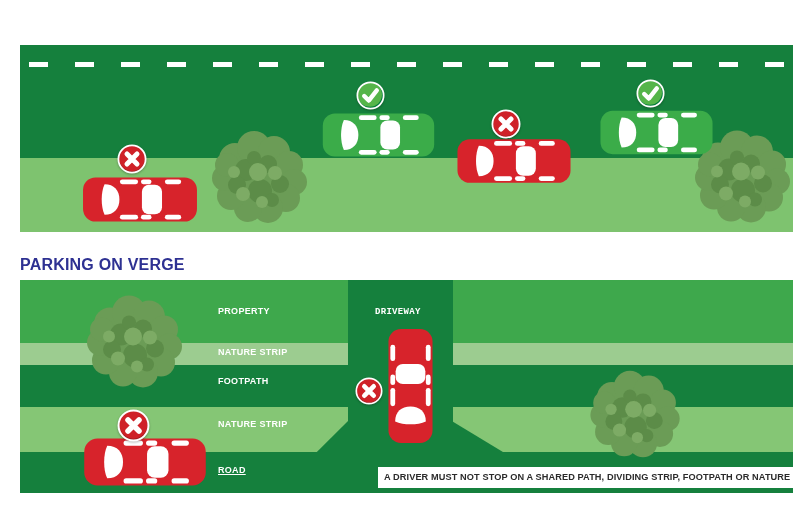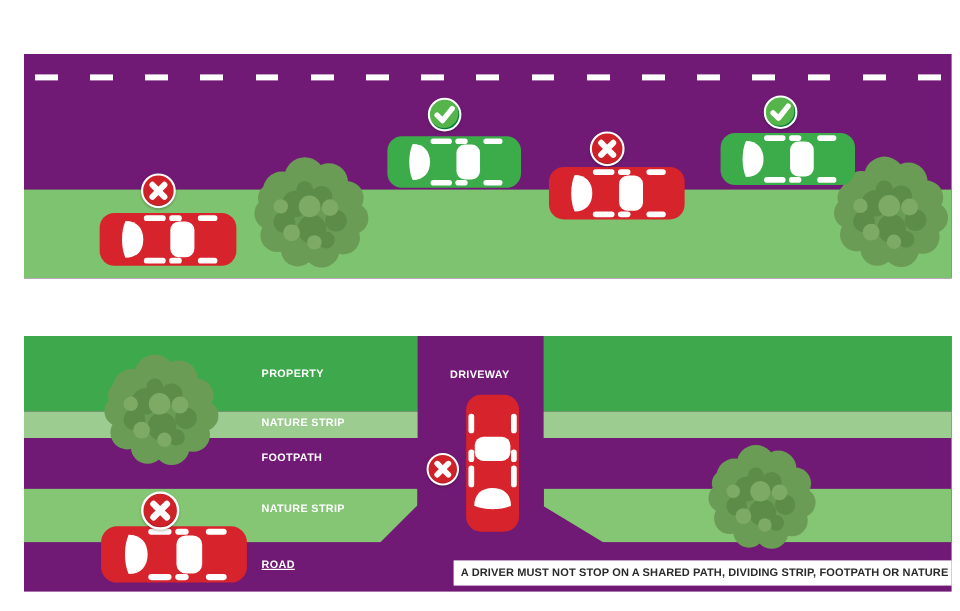--- a/index.html
+++ b/index.html
@@ -6,21 +6,21 @@
   .page{
     position:relative;width:800px;height:509px;overflow:hidden;background:#fff;
     font-family:"Liberation Sans",sans-serif;
   }
   .section-title{
     position:absolute;margin:0;color:#2E3192;font-size:16px;font-weight:bold;
     letter-spacing:.2px;white-space:nowrap;
   }
   .title-1{left:20px;top:9px;}
   .title-2{left:20px;top:256px;}
-  .diagram{position:absolute;left:20px;width:773px;overflow:hidden;background:#701a75;}
+  .diagram{position:absolute;left:20px;width:773px;overflow:hidden;background:#15803d;}
   .d1{top:45px;height:187px;}
   .d2{top:280px;height:213px;}
   
   .centerline{
     position:absolute;left:9px;top:17px;width:764px;height:5px;
     background:repeating-linear-gradient(90deg,#FFFFFF 0 19px,rgba(0,0,0,0) 19px 46px);
   }
   .grass{position:absolute;left:0;top:113px;width:773px;height:74px;background:#7EC36F;}
   
   .band{position:absolute;}
@@ -211,37 +211,38 @@
     <span class="badge" style="left:616px;top:34px;">
       <svg width="29" height="29" viewBox="0 0 30 30">
         <circle cx="15" cy="15" r="13.6" fill="#007A3C"></circle>
         <circle cx="14.3" cy="14" r="12.6" fill="#55B54A"></circle>
         <circle cx="15" cy="15" r="13.6" fill="none" stroke="#fff" stroke-width="1.8"></circle>
         <path d="M8.5 15.5 L13.2 20.2 L21.5 9.8" stroke="#fff" stroke-width="4.6" fill="none" stroke-linecap="round" stroke-linejoin="round"></path>
       </svg>
     </span>
   </div>
 
+  <h2 class="section-title title-2">PARKING ON VERGE</h2>
 
   <div class="diagram d2">
 
     <div class="band property band-left"></div>
     <div class="band ns-upper band-left"></div>
     <div class="band ns-lower band-left nsl-left"></div>
 
     <div class="band property band-right"></div>
     <div class="band ns-upper band-right"></div>
     <div class="band ns-lower band-right nsl-right"></div>
 
     <span class="band-label" style="left:198px;top:26px;">PROPERTY</span>
     <span class="band-label" style="left:198px;top:67px;">NATURE STRIP</span>
     <span class="band-label" style="left:198px;top:96px;">FOOTPATH</span>
     <span class="band-label" style="left:198px;top:139px;">NATURE STRIP</span>
     <span class="band-label" style="left:198px;top:185px;text-decoration:underline;">ROAD</span>
-    <span class="band-label" style="left:355px;top:27px;">DRIVEWAY</span>
+    <span class="band-label" style="left:355px;top:27px;font-family:Liberation Mono, monospace;">DRIVEWAY</span>
 
     <span class="bush" style="left:65px;top:10px;">
       <svg width="100" height="105" viewBox="0 0 100 100">
         <g fill="#6B9C56">
           <circle cx="50" cy="50" r="36"></circle>
             <circle cx="25" cy="31" r="16"></circle>
             <circle cx="44" cy="20" r="17"></circle>
           <circle cx="64" cy="24" r="16"></circle>
             <circle cx="79" cy="37" r="14"></circle>
             <circle cx="84" cy="54" r="13"></circle>

